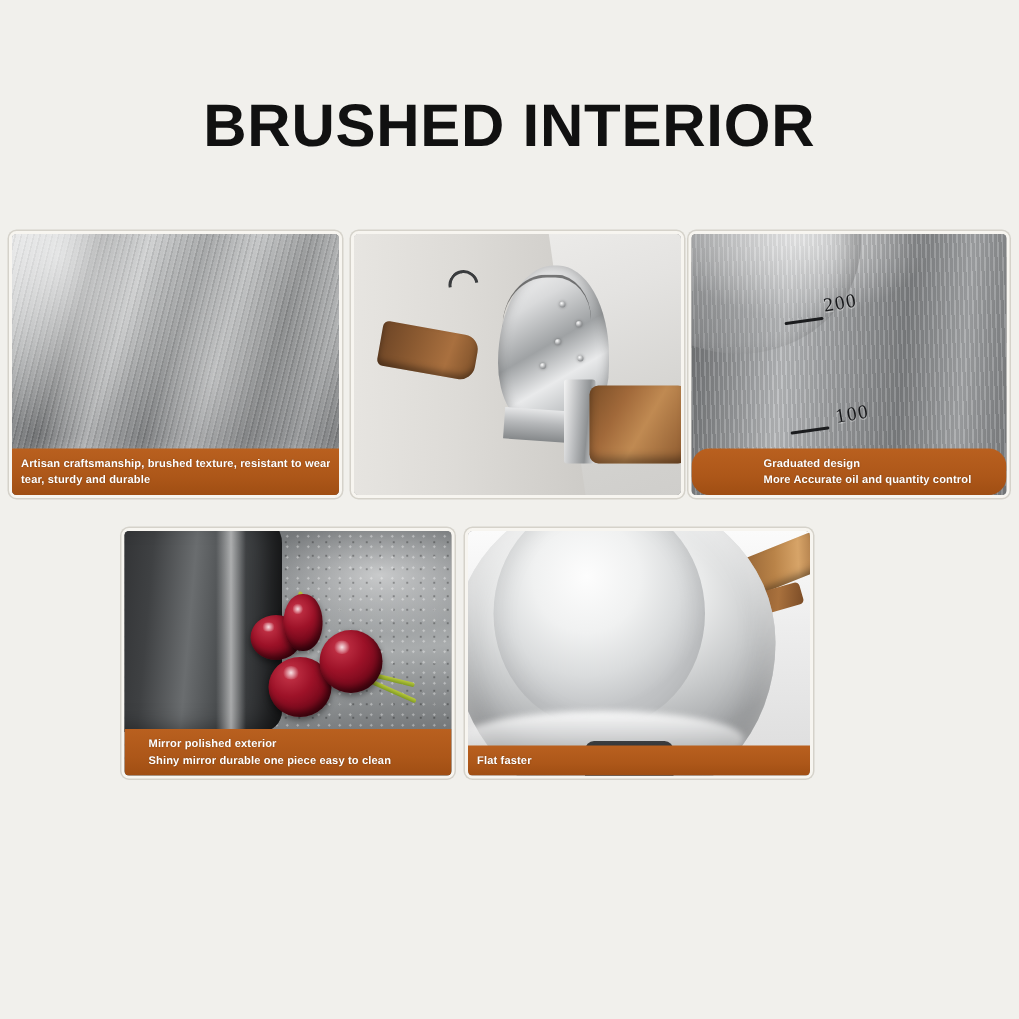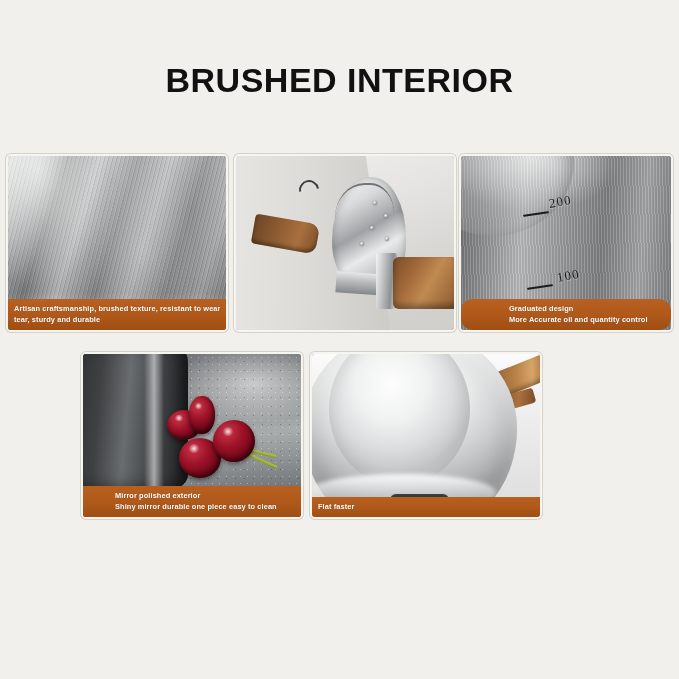--- a/index.html
+++ b/index.html
@@ -20,21 +20,21 @@
     background: #f1f0ec;
   }
 
   
   .title {
     position: absolute;
     left: 0;
     top: 62px;
     width: 679px;
     text-align: center;
-    font-size: 34px;
+    font-size: 40px;
     font-weight: bold;
     letter-spacing: 0.5px;
     color: #111111;
     line-height: 1.1;
   }
 
   
   .panel {
     position: absolute;
     box-sizing: border-box;
@@ -57,21 +57,21 @@
     background: linear-gradient(180deg, #b9601f 0%, #ad5719 60%, #a04e13 100%);
     color: #ffffff;
     font-size: 7.4px;
     line-height: 1.5;
     font-weight: bold;
     padding: 4px 6px 5px 6px;
     box-sizing: border-box;
     text-shadow: 0 0 1px rgba(0,0,0,0.35);
     letter-spacing: 0.1px;
   }
-  .caption.indent { padding-left: 32px; }
+  .caption.indent { padding-left: 16px; }
   .caption.indent-lg { padding-left: 48px; border-radius: 12px; }
   .cap-line { display: block; white-space: nowrap; overflow: hidden; }
 
   
   #panel-1 { left: 6px;  top: 154px; width: 222px; height: 178px; }
   .brushed-bg {
     position: absolute; inset: 0;
     background:
       linear-gradient(108deg,
         rgba(255,255,255,0.55) 0%,

